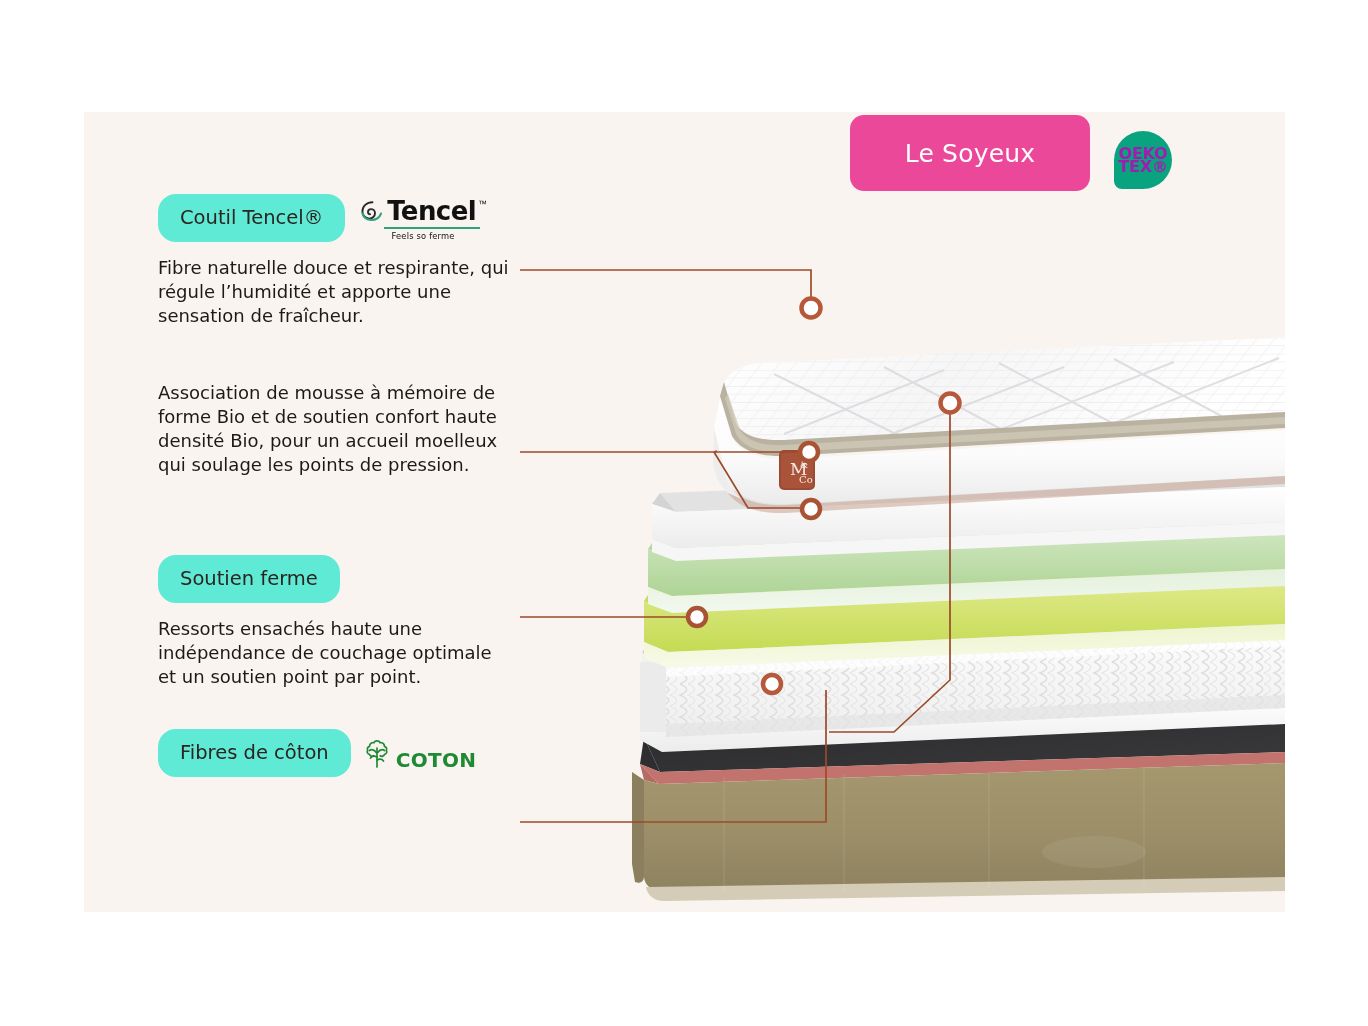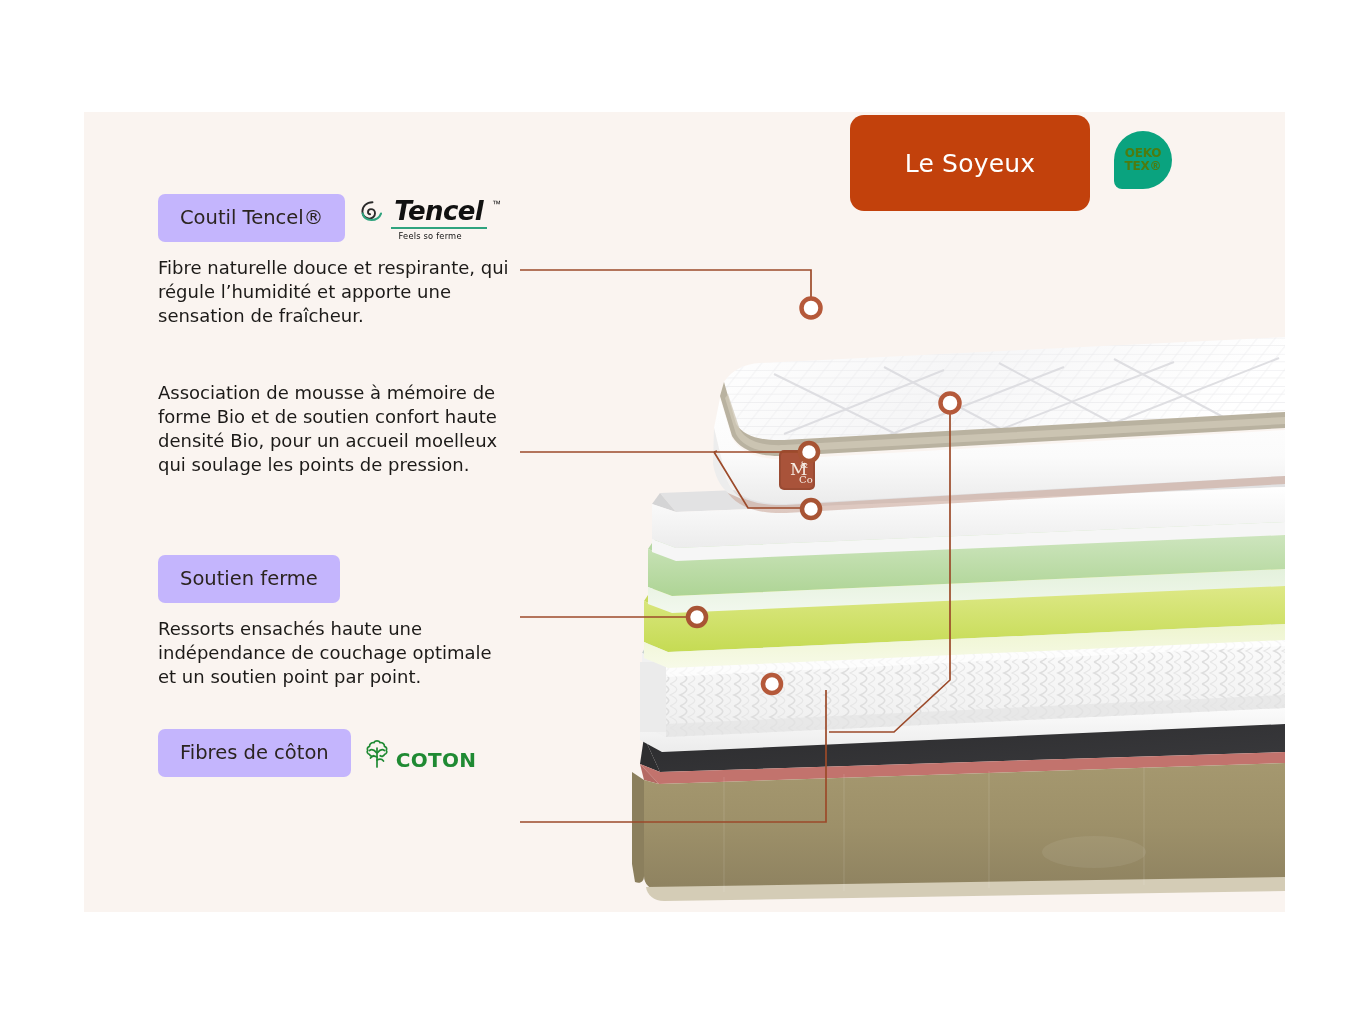--- a/index.html
+++ b/index.html
@@ -32,22 +32,22 @@
     background: #faf4f0;
     overflow: hidden;
   }
 
   
   #title-pill {
     position: absolute;
     left: 766px;
     top: 3px;
     width: 240px;
-    height: 96px;
-    background: #c2410c;
+    height: 76px;
+    background: #ec4899;
     border-radius: 14px;
     display: flex;
     align-items: center;
     justify-content: center;
   }
   #title-pill .t {
     color: #ffffff;
     font-size: 25px;
     letter-spacing: .2px;
     font-family: "DejaVu Sans", sans-serif;
@@ -68,53 +68,53 @@
     background: #0aa37f;
     border-radius: 50% 50% 50% 8px;
   }
   #oeko .txt {
     position: absolute;
     inset: 0;
     display: flex;
     flex-direction: column;
     align-items: center;
     justify-content: center;
-    color: #4d7c0f;
+    color: #a21caf;
     font-family: "DejaVu Sans", sans-serif;
     font-weight: bold;
-    font-size: 12px;
+    font-size: 16px;
     line-height: 13.5px;
     letter-spacing: -0.2px;
   }
 
   
   .blk { position: absolute; left: 74px; width: 370px; }
   .pillrow { display: flex; align-items: center; gap: 14px; }
   .pill {
-    background: #c4b5fd;
-    border-radius: 7px;
+    background: #5eead4;
+    border-radius: 18px;
     padding: 12px 22px 13px 22px;
     color: #2b2420;
     font-size: 19.5px;
     font-family: "DejaVu Sans", sans-serif;
     display: inline-block;
     white-space: nowrap;
   }
   .desc {
     margin-top: 14px;
     color: #1c1a18;
     font-size: 18px;
     line-height: 24px;
     font-family: "DejaVu Sans", sans-serif;
     max-width: 352px;
   }
 
   
   .tencel { display: flex; flex-direction: column; align-items: center; }
-  .tencel .row { display: flex; align-items: center; gap: 9px; font-style: italic; }
+  .tencel .row { display: flex; align-items: center; gap: 2px; }
   .tencel .word {
     font-family: "DejaVu Sans", sans-serif;
     font-weight: bold;
     font-size: 26px;
     color: #111;
     letter-spacing: -0.6px;
   }
   .tencel .tm { font-size: 9px; color: #111; align-self: flex-start; margin-top: 3px;}
   .tencel .tag {
     font-family: "DejaVu Sans", sans-serif;

